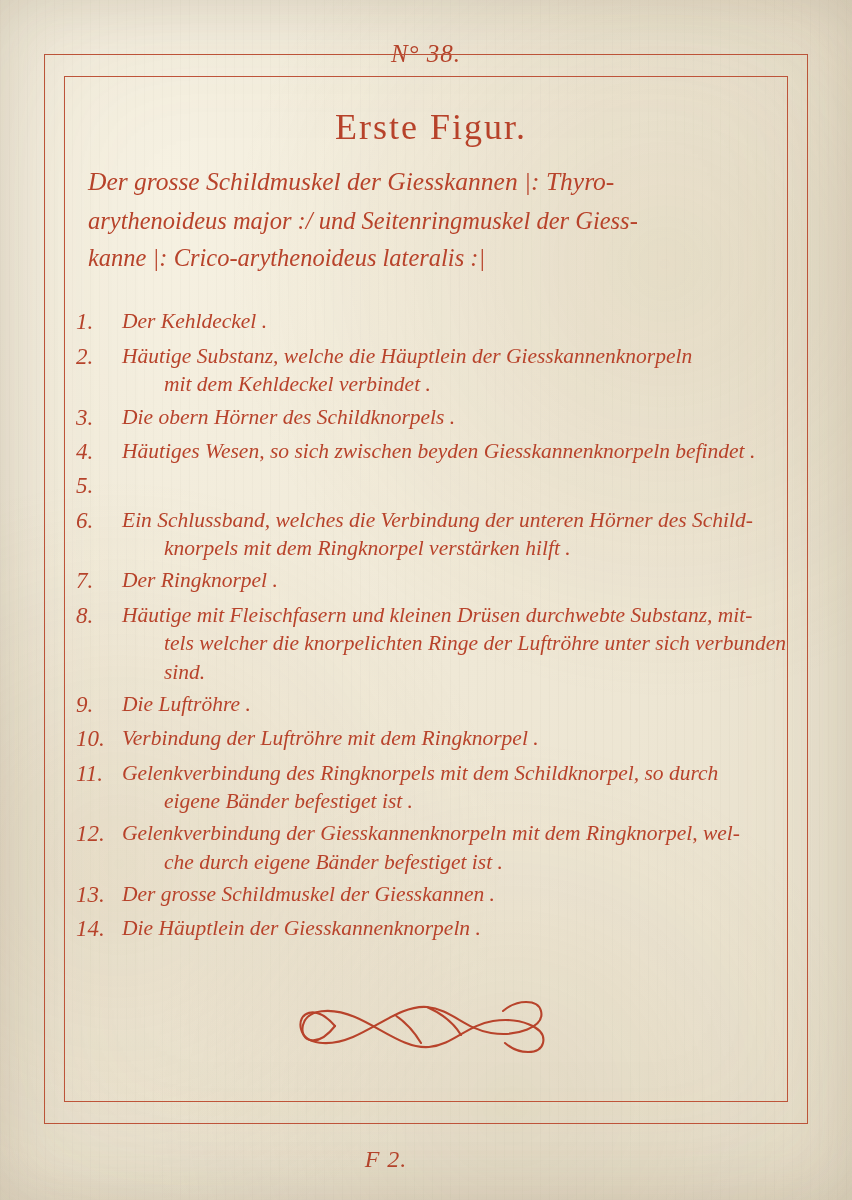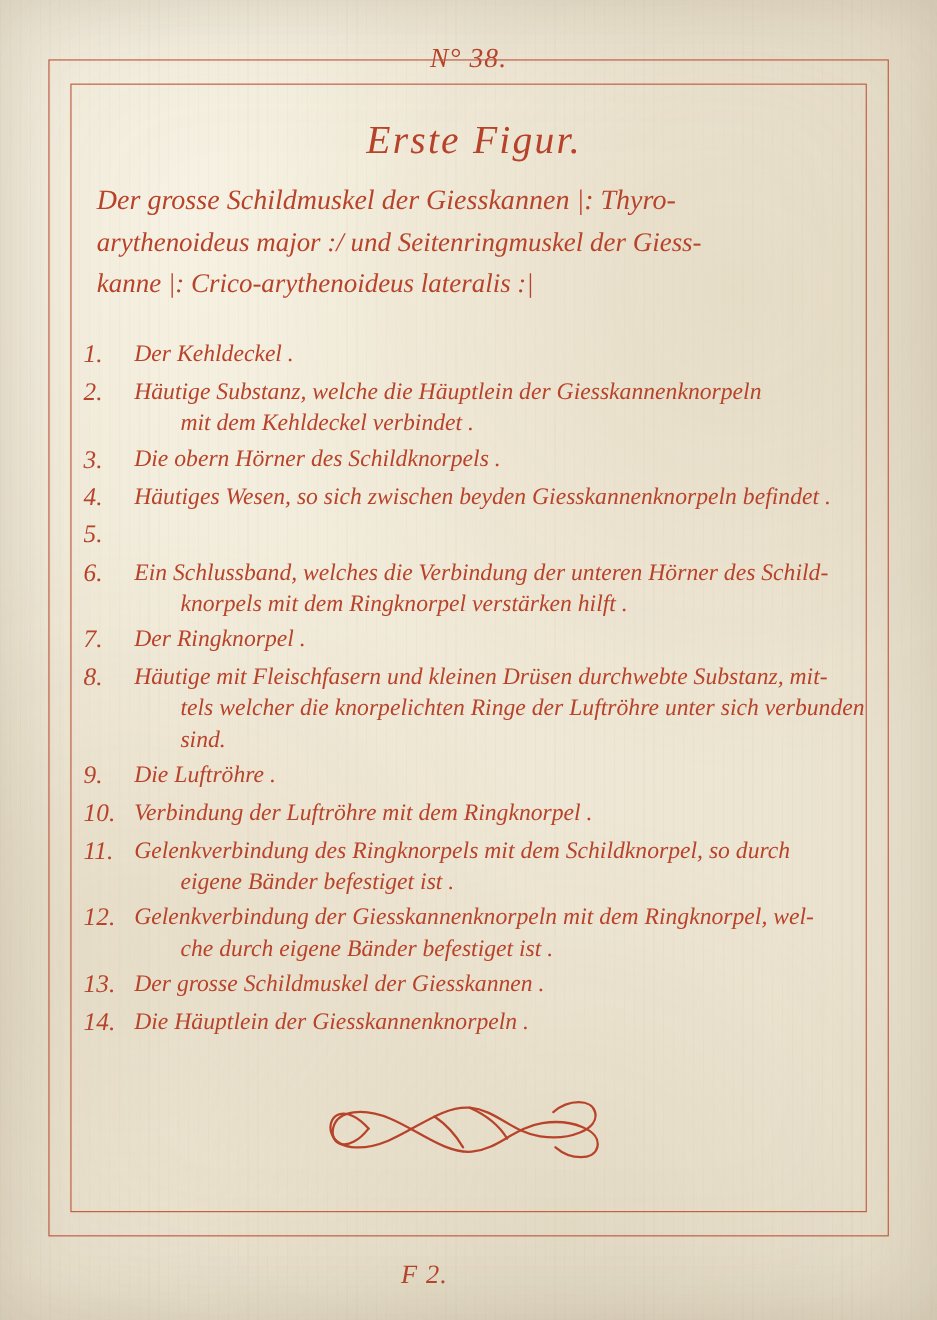--- a/index.html
+++ b/index.html
@@ -88,21 +88,20 @@
     left: 64px;
     top: 76px;
     width: 722px;
     height: 1024px;
   }
 
   .title {
     margin-top: 30px;
     text-align: center;
     font-size: 36px;
-    font-style: italic;
     letter-spacing: 2px;
     color: #b8432b;
     font-family: "Liberation Serif", serif;
     margin-left: 12px;
   }
   .subtitle {
     margin: 14px 24px 0 24px;
     text-align: left;
     color: #b8432b;
     font-family: "Liberation Serif", serif;

